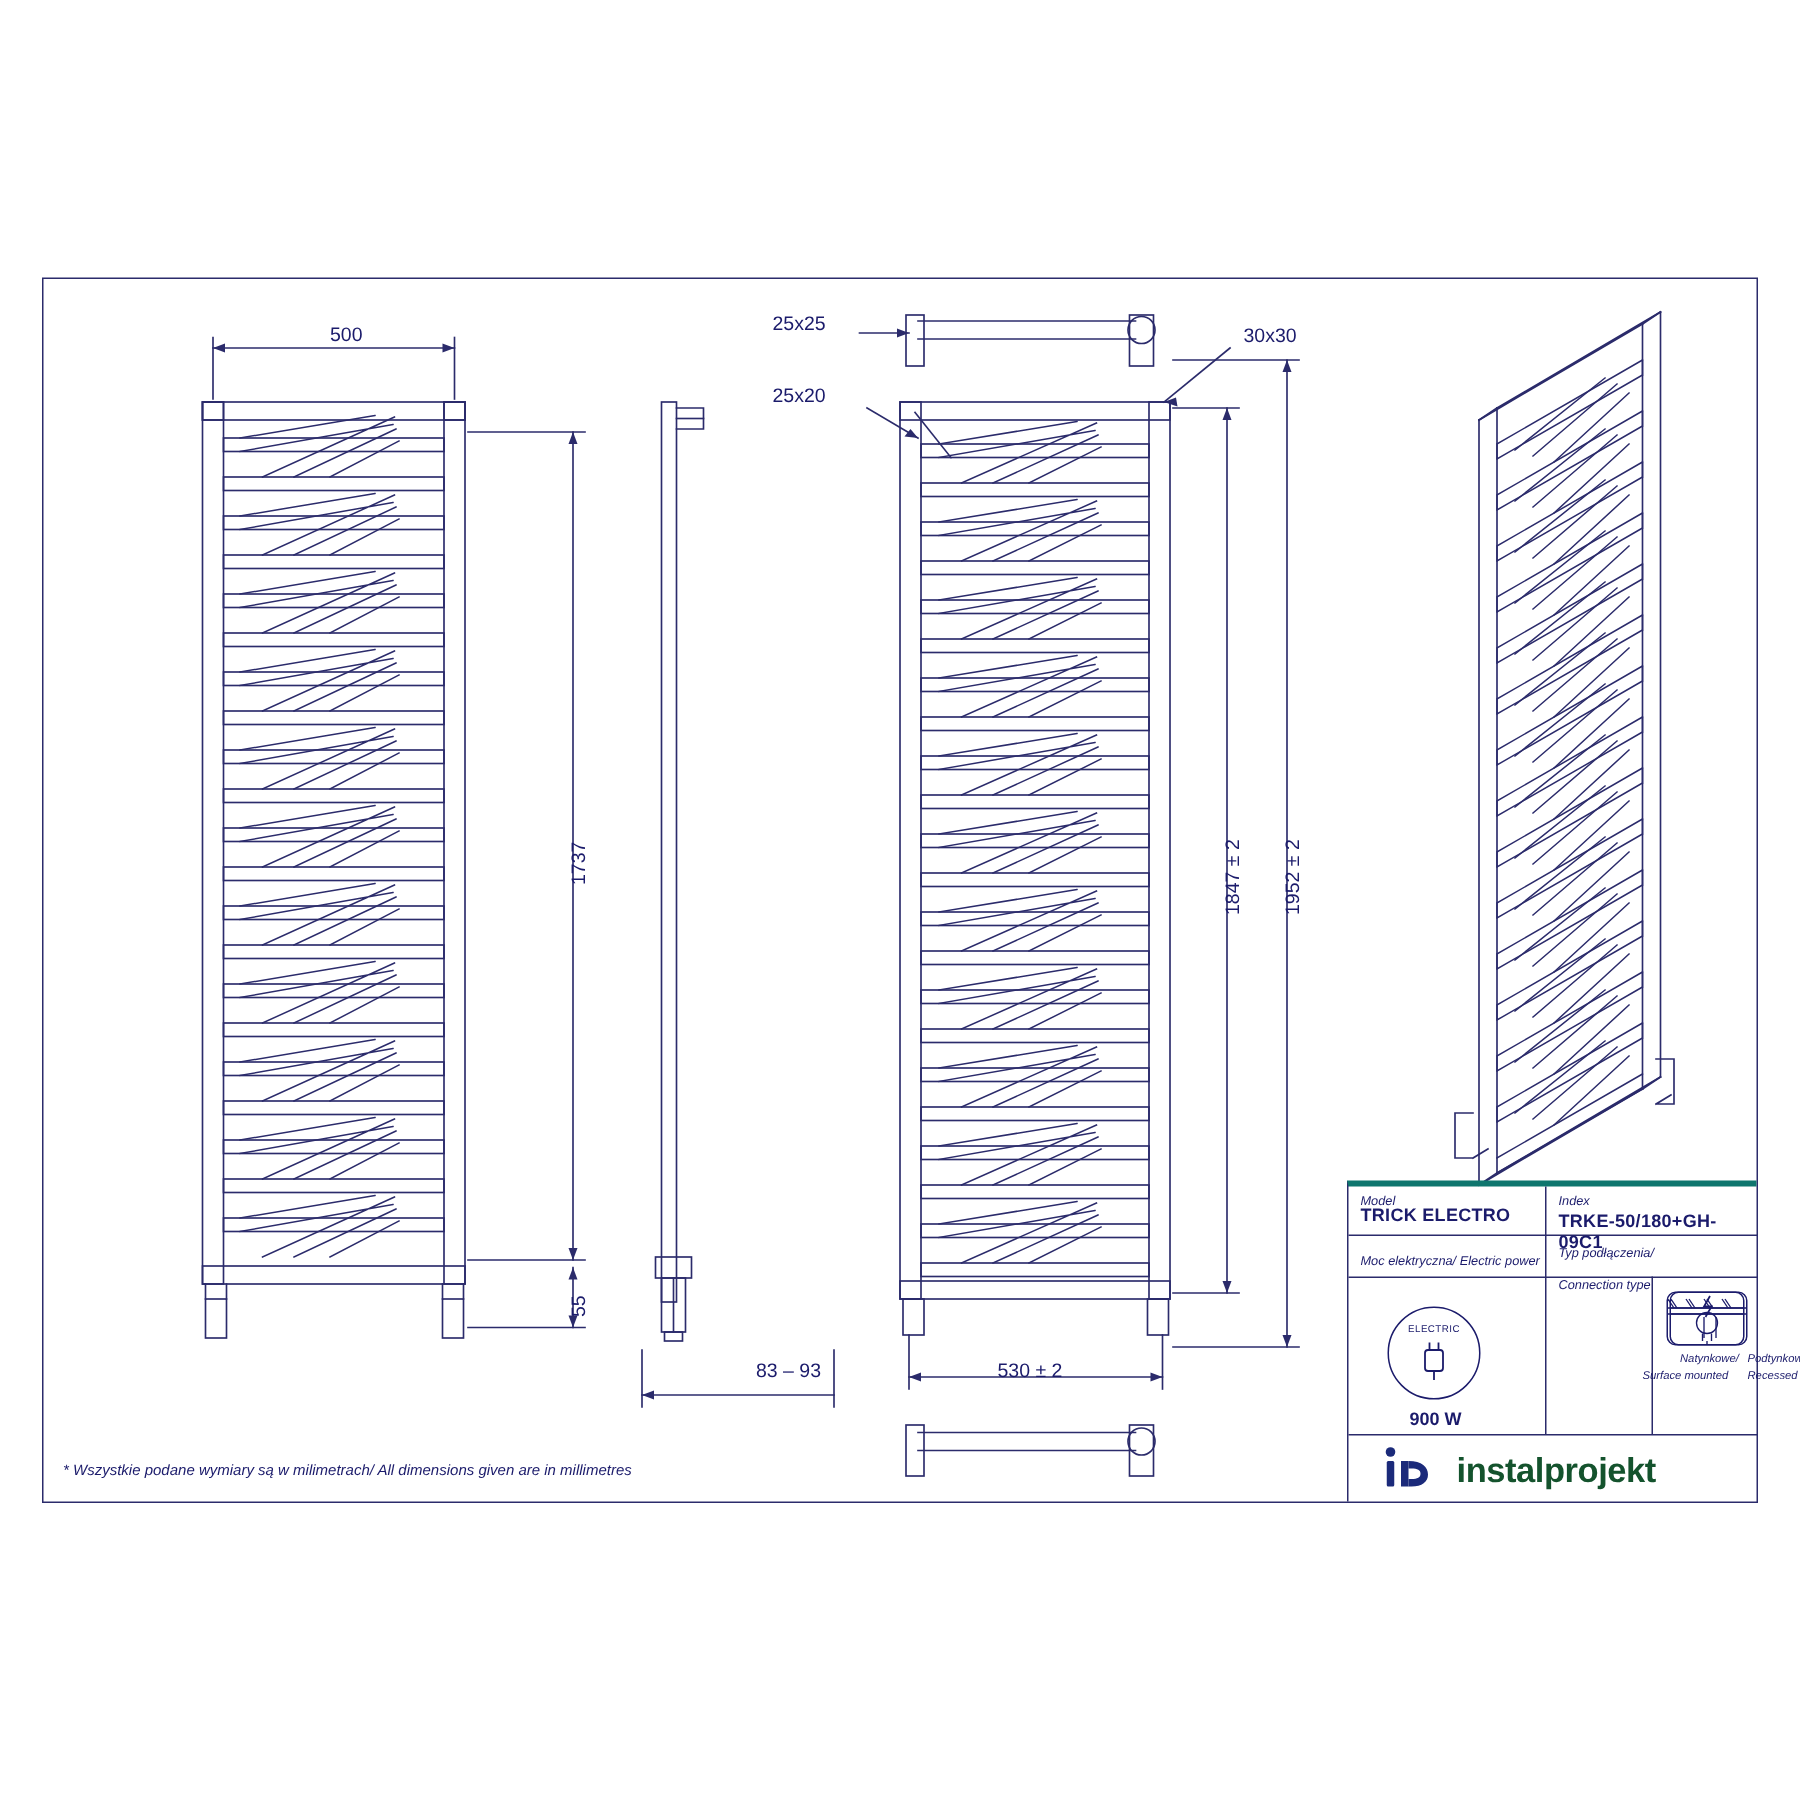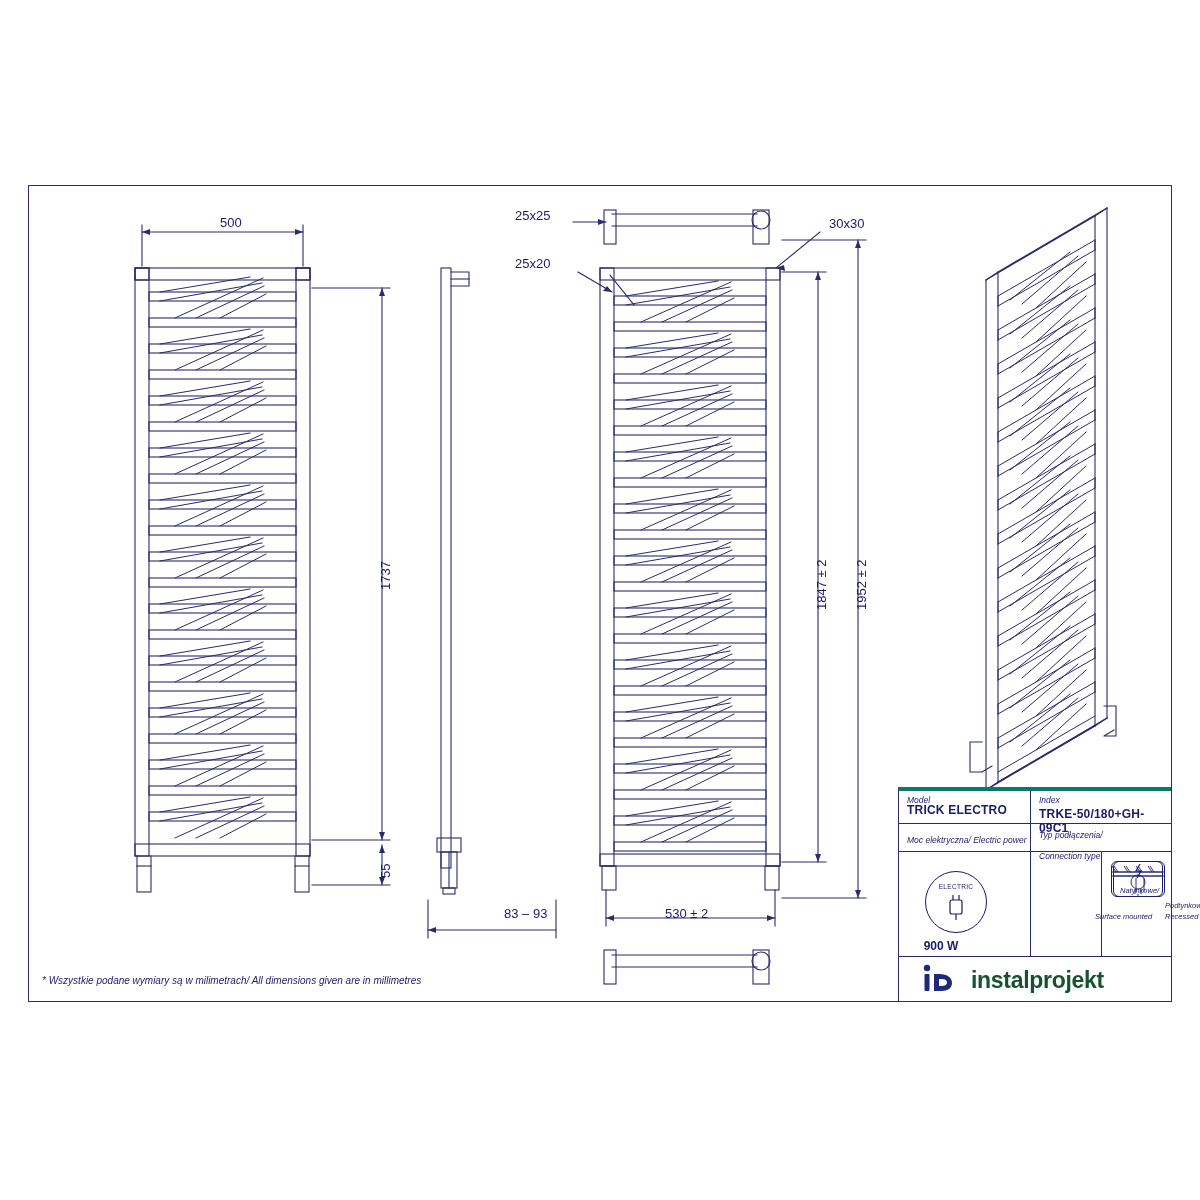--- a/index.html
+++ b/index.html
@@ -96,21 +96,21 @@
     position: absolute;
     top: 11px;
     left: 0; right: 0;
     text-align: center;
     font-size: 6.5px;
     color: #1b1b6b;
     letter-spacing: 0.3px;
   }
   .power-val {
     position: absolute;
-    left: 12px;
+    left: 28px;
     top: 148px;
     width: 60px;
     text-align: center;
     font-size: 12px;
     font-weight: bold;
     color: #1b1b6b;
   }
   .conn-icon {
     position: absolute;
     width: 52px;
@@ -451,21 +451,21 @@
           <line x1="16" y1="10" x2="12" y2="4"></line>
           <line x1="28" y1="10" x2="24" y2="4"></line>
           <line x1="40" y1="10" x2="36" y2="4"></line>
           <circle cx="26" cy="20" r="7"></circle>
           <line x1="23" y1="27" x2="23" y2="32"></line>
           <line x1="29" y1="27" x2="29" y2="32"></line>
           <line x1="26" y1="32" x2="26" y2="36"></line>
         </g>
       </svg>
     </div>
-    <div class="conn-caption" style="left:196px; top:95px;padding-left:25px;">Natynkowe/</div>
+    <div class="conn-caption" style="left:196px; top:110px;padding-left:25px;">Natynkowe/</div>
     <div class="conn-caption" style="left:196px; top:121px;">Surface mounted</div>
 
     <div class="conn-icon" style="left:213px; top:70px; left:auto; right:6px;">
       <svg width="52" height="36" viewBox="0 0 52 36">
         <g stroke="#1b1b6b" fill="none" stroke-width="0.9">
           <line x1="0" y1="10" x2="52" y2="10"></line>
           <line x1="0" y1="14" x2="52" y2="14"></line>
           <line x1="4" y1="10" x2="0" y2="4"></line>
           <line x1="16" y1="10" x2="12" y2="4"></line>
           <line x1="28" y1="10" x2="24" y2="4"></line>

